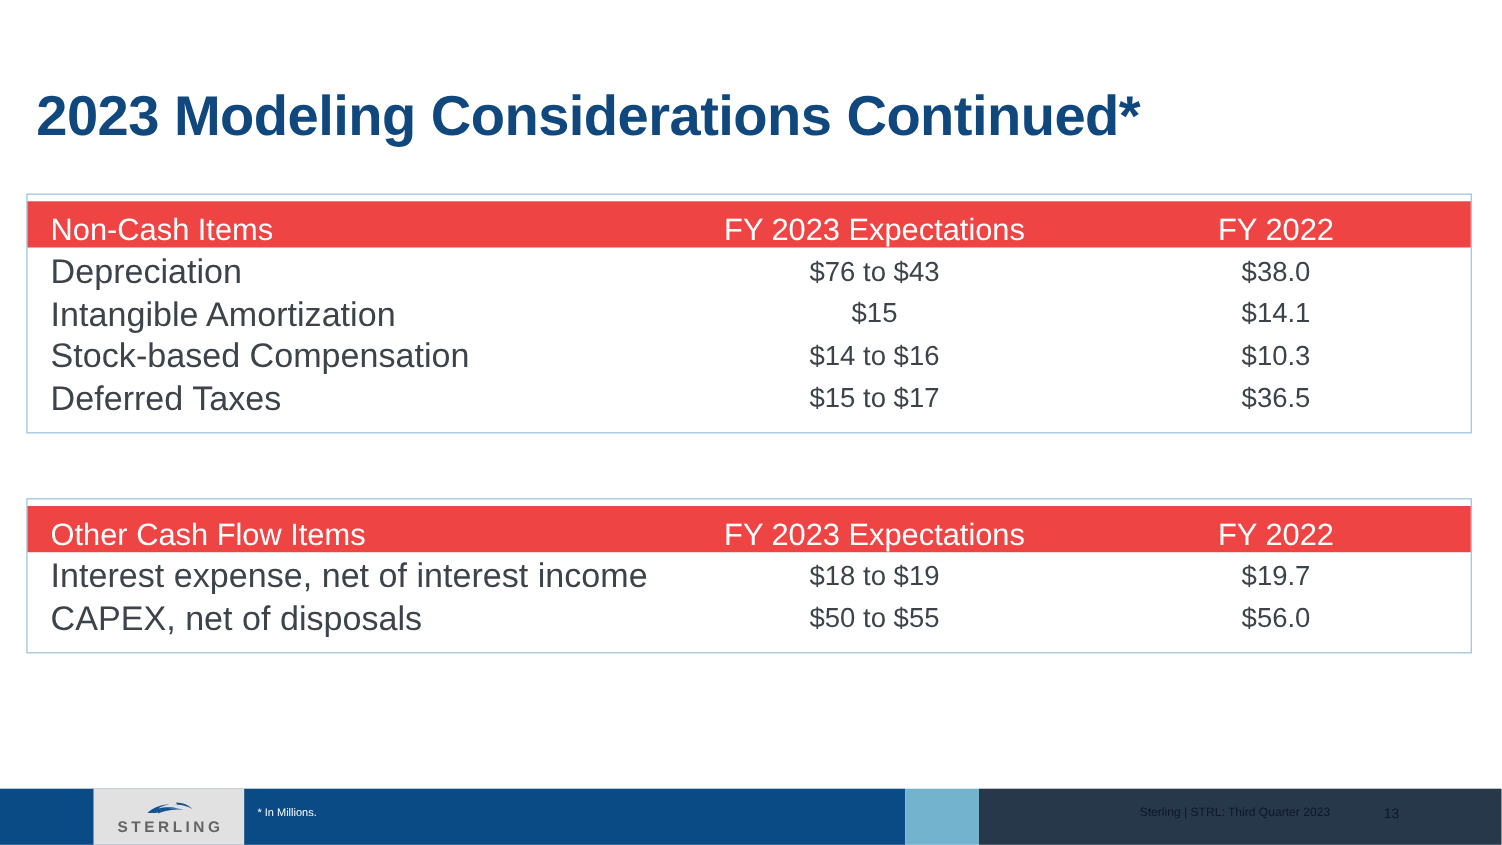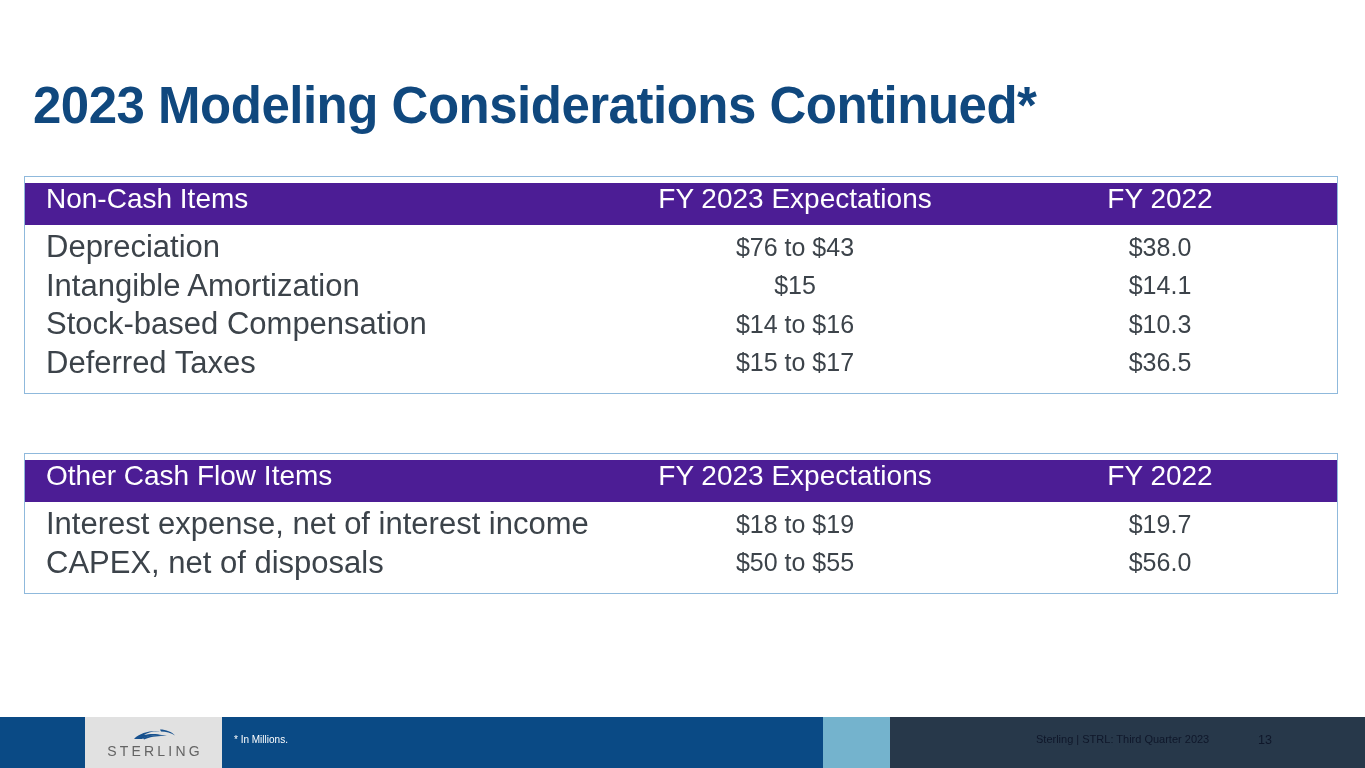--- a/index.html
+++ b/index.html
@@ -36,22 +36,22 @@
     border: 1px solid #8fb9dc;
     background: #ffffff;
     box-sizing: border-box;
     padding-top: 6px;
   }
   #table-noncash { top: 176px; }
   #table-cashflow { top: 453px; }
 
   .t-header {
     display: flex;
-    align-items: flex-start;
-    background: #4c1d95;
+    align-items: flex-end;
+    background: #ef4444;
     height: 42px;
     color: #ffffff;
   }
   .t-row {
     display: flex;
     align-items: center;
     height: 38.5px;
     color: #3c434a;
   }
   .table-block .rows {
@@ -123,21 +123,21 @@
     align-items: center;
     justify-content: center;
   }
   .logo-mark {
     width: 46px;
     height: 15px;
     margin-bottom: 1px;
   }
   .logo-word {
     font-size: 14px;
-    font-weight: normal;
+    font-weight: bold;
     letter-spacing: 3.2px;
     color: #646464;
     line-height: 1;
     padding-left: 3px;
   }
   .footnote {
     position: absolute;
     left: 234px;
     top: 17px;
     font-size: 10px;

